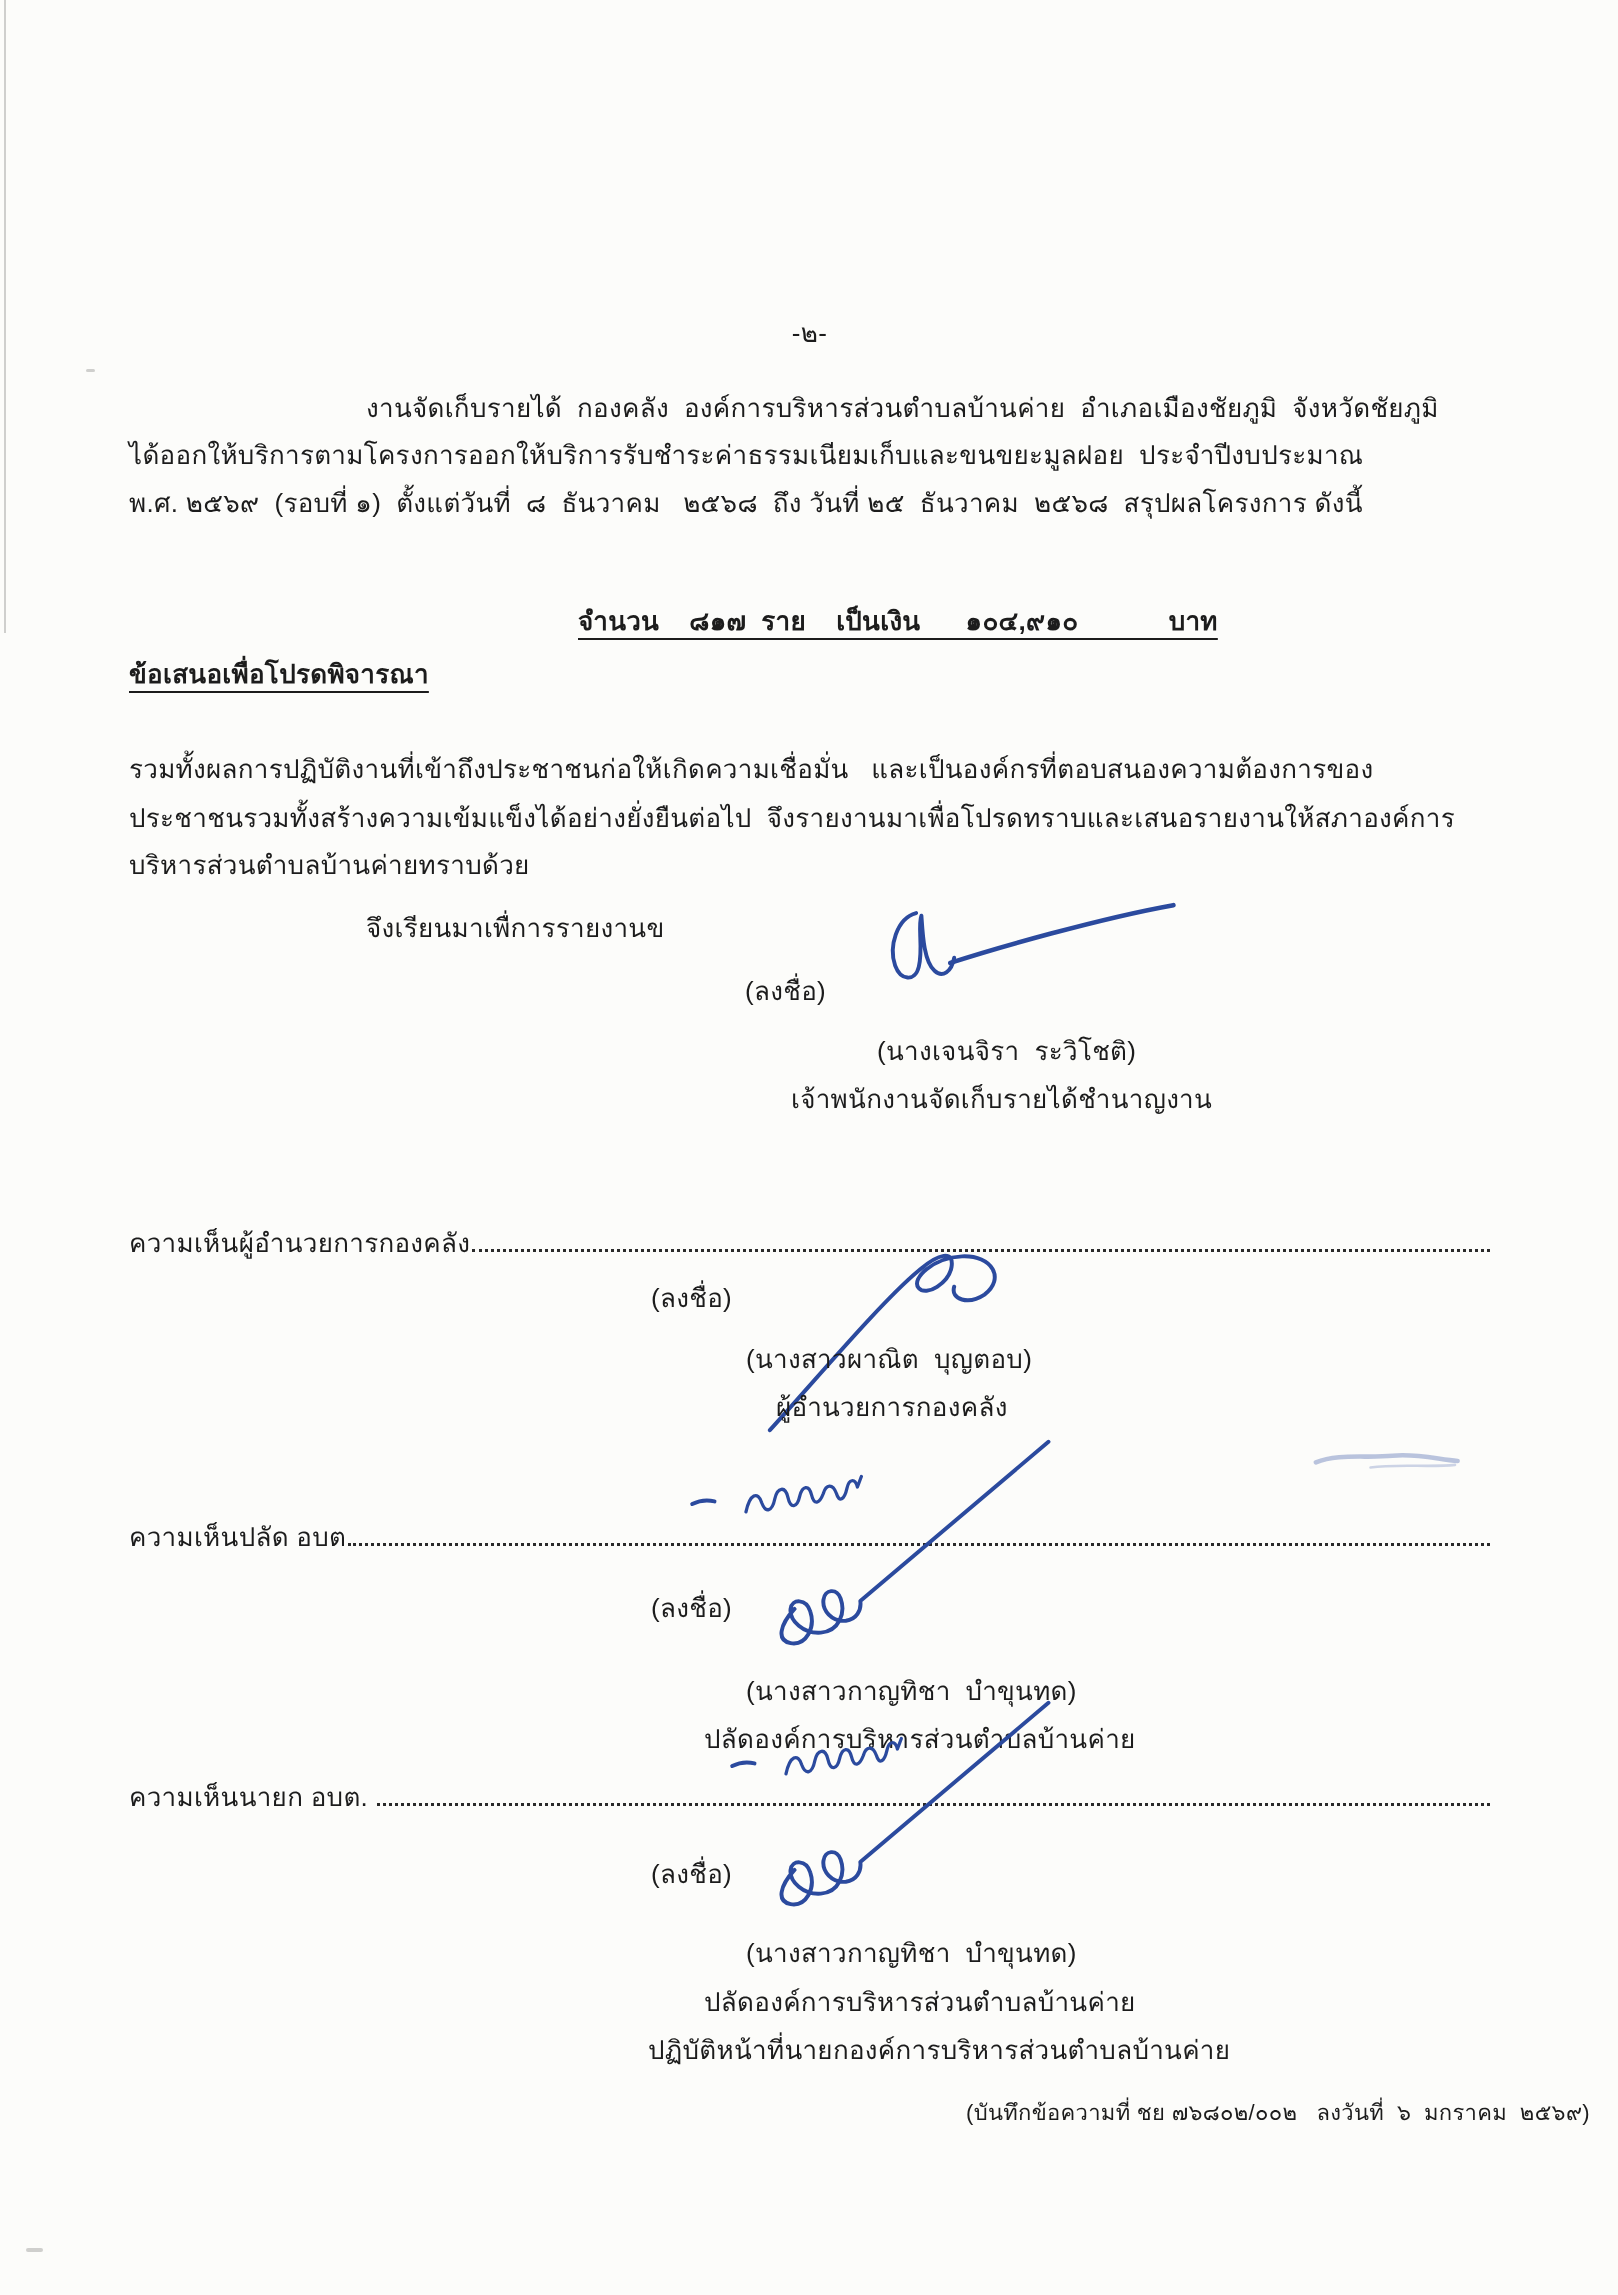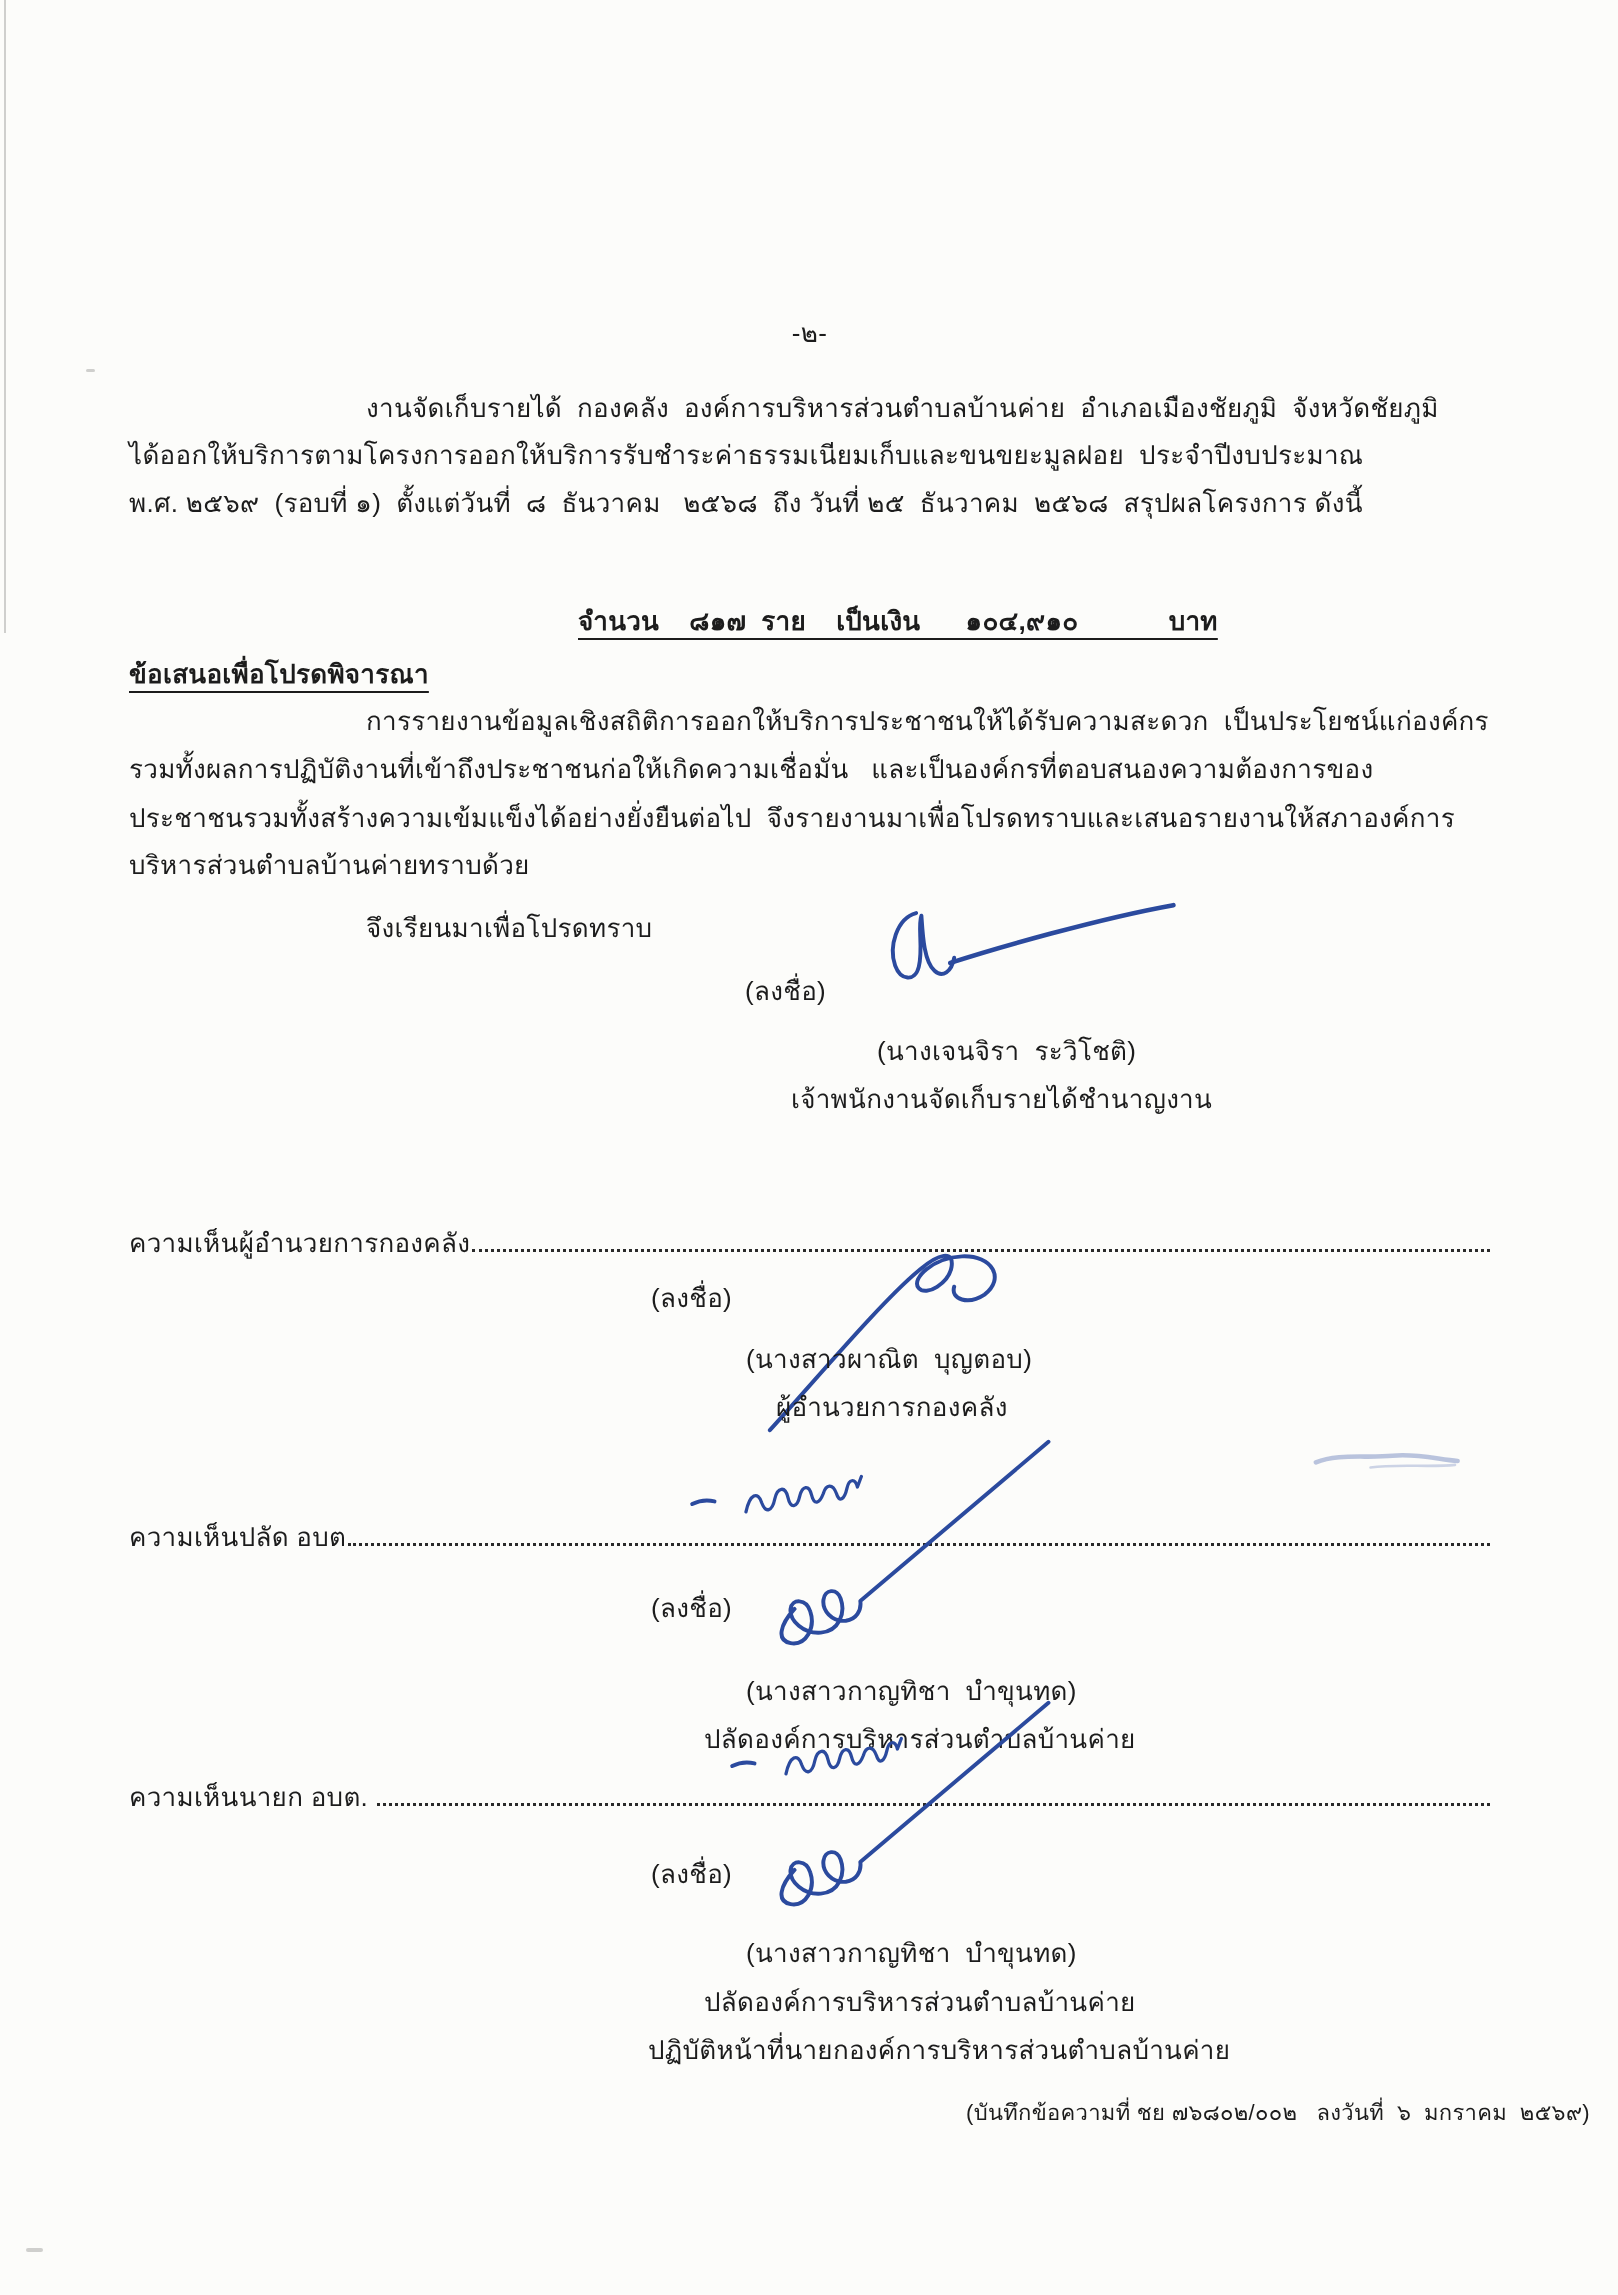--- a/index.html
+++ b/index.html
@@ -52,25 +52,24 @@
     <span class="t">-๒-</span>
   </div>
 
   <div class="abs t" style="left:366px;top:393px;">งานจัดเก็บรายได้  กองคลัง  องค์การบริหารส่วนตำบลบ้านค่าย  อำเภอเมืองชัยภูมิ  จังหวัดชัยภูมิ</div>
   <div class="abs t" style="left:129px;top:440px;">ได้ออกให้บริการตามโครงการออกให้บริการรับชำระค่าธรรมเนียมเก็บและขนขยะมูลฝอย  ประจำปีงบประมาณ</div>
   <div class="abs t" style="left:129px;top:488px;">พ.ศ. ๒๕๖๙  (รอบที่ ๑)  ตั้งแต่วันที่  ๘  ธันวาคม   ๒๕๖๘  ถึง วันที่ ๒๕  ธันวาคม  ๒๕๖๘  สรุปผลโครงการ ดังนี้</div>
 
   <div class="abs t b u" style="left:578px;top:606px;">จำนวน    ๘๑๗  ราย    เป็นเงิน      ๑๐๔,๙๑๐            บาท</div>
 
   <div class="abs t b u" style="left:129px;top:659px;">ข้อเสนอเพื่อโปรดพิจารณา</div>
-  <div class="abs t" style="left:366px;top:706px;">การรายงานข้อมูลเชิงสถิติการออกให้บริการประชาชนให้ได้รับความสะดวก  เป็นประโยชน์แก่องค์กร</div>
   <div class="abs t" style="left:129px;top:754px;">รวมทั้งผลการปฏิบัติงานที่เข้าถึงประชาชนก่อให้เกิดความเชื่อมั่น   และเป็นองค์กรที่ตอบสนองความต้องการของ</div>
   <div class="abs t" style="left:129px;top:803px;">ประชาชนรวมทั้งสร้างความเข้มแข็งได้อย่างยั่งยืนต่อไป  จึงรายงานมาเพื่อโปรดทราบและเสนอรายงานให้สภาองค์การ</div>
   <div class="abs t" style="left:129px;top:850px;">บริหารส่วนตำบลบ้านค่ายทราบด้วย</div>
-  <div class="abs t" style="left:366px;top:913px;">จึงเรียนมาเพื่อโปรดทราบ</div>
+  <div class="abs t" style="left:366px;top:913px;">จึงเรียนมาเพื่การรายงานข</div>
 
   <div class="abs t" style="left:745px;top:976px;">(ลงชื่อ)</div>
   <svg class="sig" style="left:876px;top:896px;" width="310" height="105" viewBox="0 0 470 160">
     <path d="M60,26 C30,34 18,78 28,106 C36,128 58,132 64,108 C71,80 62,46 68,30 C70,60 72,100 88,114 C100,125 114,116 118,94" stroke-width="6"></path>
     <path d="M112,102 C180,80 340,34 452,14" stroke-width="7"></path>
   </svg>
   <div class="abs t" style="left:868px;top:1036px;margin-left:9px;">(นางเจนจิรา  ระวิโชติ)</div>
   <div class="abs t" style="left:791px;top:1084px;">เจ้าพนักงานจัดเก็บรายได้ชำนาญงาน</div>
 
   <div class="abs dotrow" style="left:129px;top:1220px;">

